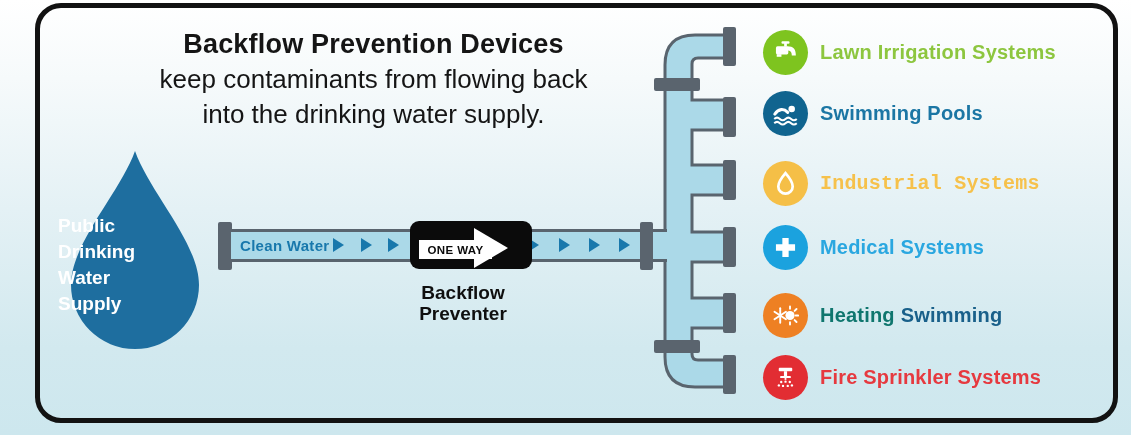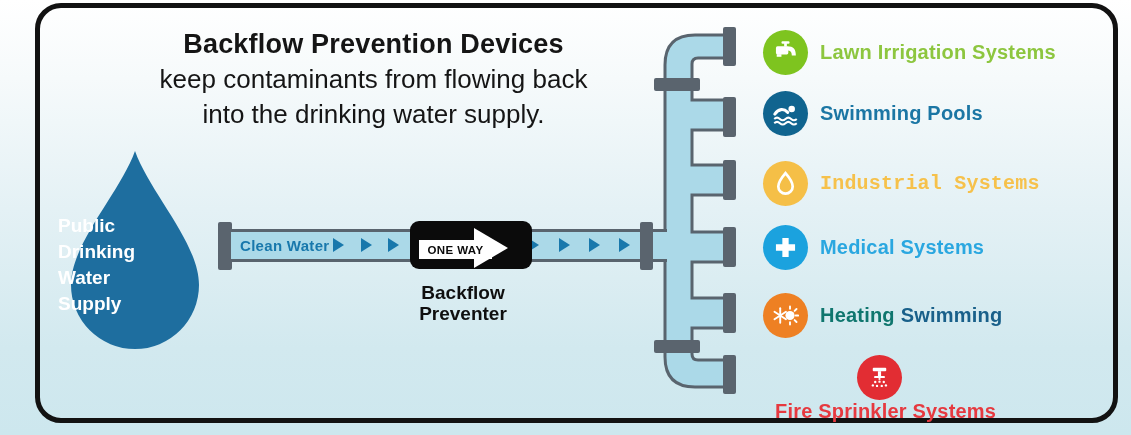--- a/index.html
+++ b/index.html
@@ -175,21 +175,21 @@
         <line x1="16" y1="17.9" x2="16" y2="20.1"></line>
       </g>
       <circle cx="16" cy="12" r="4.1" fill="#fff"></circle>
     </svg>
   </div>
   <span class="dest-label">
     <span style="color: #0f766e;">Heating</span><span class="w2" style="color: rgb(25, 96, 138);">Swimming</span>
   </span>
 </div>
 
-<div class="dest-row" style="top:355px;flex-direction:column;">
+<div class="dest-row" style="top:355px;">
   <div class="icon-circle" style="background: rgb(226, 45, 51);">
     <svg width="27" height="27" viewBox="0 0 24 24">
       <g fill="#fff">
         <rect x="6" y="3.4" width="12" height="3" rx="0.8"></rect>
         <rect x="10.6" y="6.4" width="2.8" height="4.6"></rect>
         <rect x="7.2" y="10.6" width="9.6" height="1.9" rx="0.8"></rect>
         <rect x="11.2" y="12.5" width="1.6" height="1.6"></rect>
         <circle cx="8.2" cy="16" r="1.05"></circle>
           <circle cx="12" cy="15.7" r="1.05"></circle>
           <circle cx="15.8" cy="16" r="1.05"></circle>

